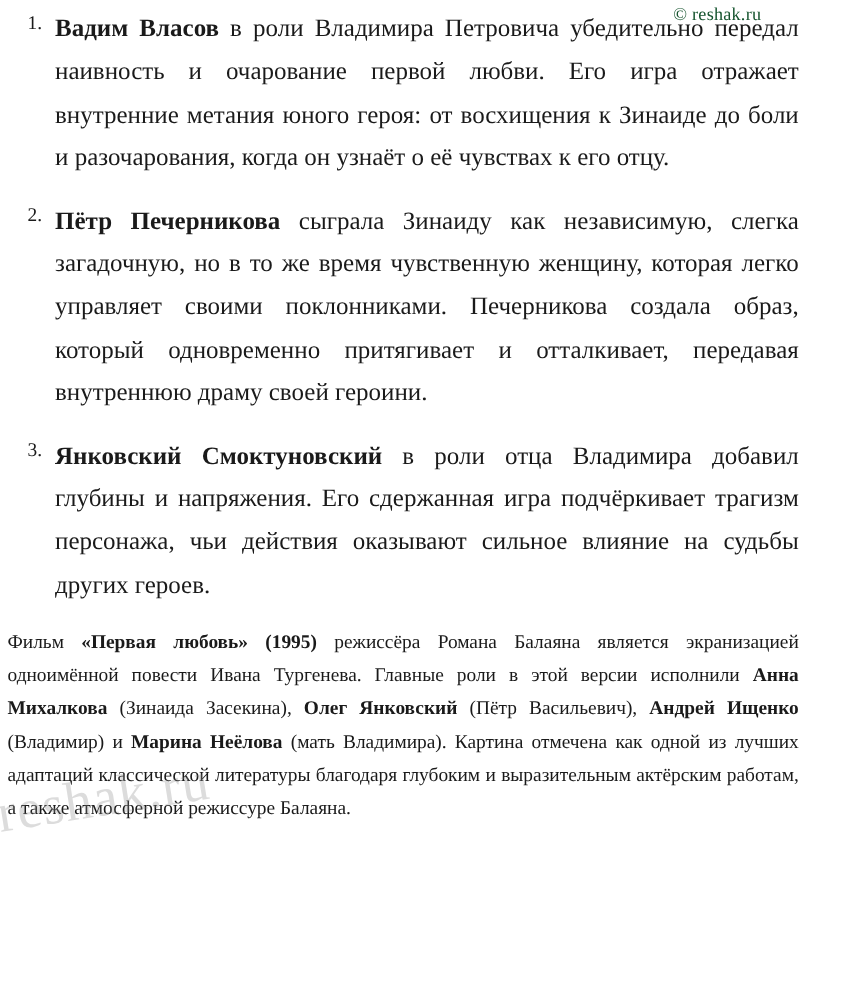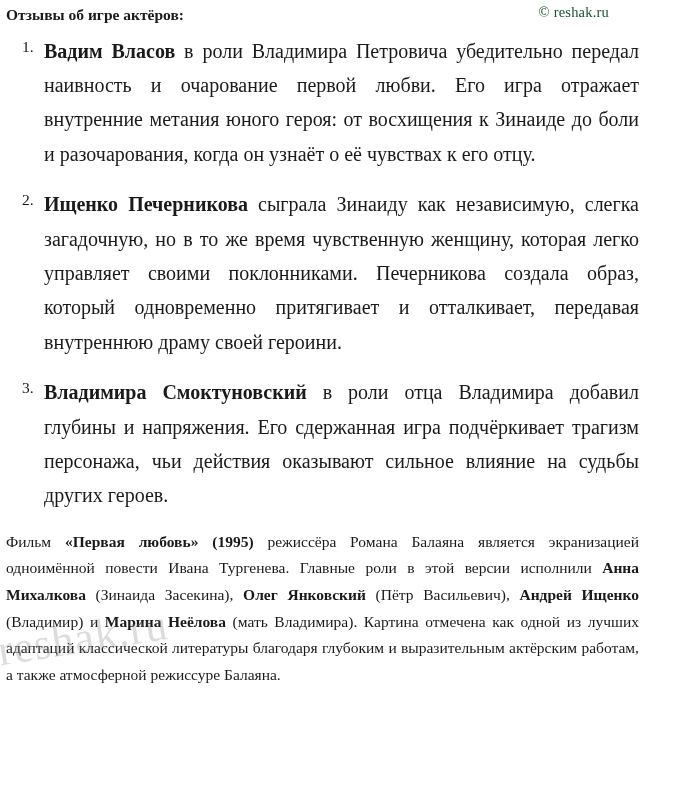--- a/index.html
+++ b/index.html
@@ -92,26 +92,25 @@
     font-weight: bold;
   }
 </style>
 </head>
 <body>
 
 <div class="page">
 
   <div class="watermark-top">© reshak.ru</div>
 
-  <h1 class="title">Отзывы об игре актёров:</h1>
 
   <ol class="actors">
     <li><b>Вадим Власов</b><span> в роли Владимира Петровича убедительно передал наивность и очарование первой любви. Его игра отражает внутренние метания юного героя: от восхищения к Зинаиде до боли и разочарования, когда он узнаёт о её чувствах к его отцу.</span></li>
-    <li><b>Ищенко Печерникова</b><span> сыграла Зинаиду как независимую, слегка загадочную, но в то же время чувственную женщину, которая легко управляет своими поклонниками. Печерникова создала образ, который одновременно притягивает и отталкивает, передавая внутреннюю драму своей героини.</span></li>
-    <li><b>Владимира Смоктуновский</b><span> в роли отца Владимира добавил глубины и напряжения. Его сдержанная игра подчёркивает трагизм персонажа, чьи действия оказывают сильное влияние на судьбы других героев.</span></li>
+    <li><b>Пётр Печерникова</b><span> сыграла Зинаиду как независимую, слегка загадочную, но в то же время чувственную женщину, которая легко управляет своими поклонниками. Печерникова создала образ, который одновременно притягивает и отталкивает, передавая внутреннюю драму своей героини.</span></li>
+    <li><b>Янковский Смоктуновский</b><span> в роли отца Владимира добавил глубины и напряжения. Его сдержанная игра подчёркивает трагизм персонажа, чьи действия оказывают сильное влияние на судьбы других героев.</span></li>
   </ol>
 
 
   <p class="para last"><span>Фильм </span><b>«Первая любовь» (1995)</b><span> режиссёра Романа Балаяна является экранизацией одноимённой повести Ивана Тургенева. Главные роли в этой версии исполнили </span><b>Анна Михалкова</b><span> (Зинаида Засекина), </span><b>Олег Янковский</b><span> (Пётр Васильевич), </span><b>Андрей Ищенко</b><span> (Владимир) и </span><b>Марина Неёлова</b><span> (мать Владимира). Картина отмечена как одной из лучших адаптаций классической литературы благодаря глубоким и выразительным актёрским работам, а также атмосферной режиссуре Балаяна.</span></p>
 
   <div class="watermark-big">reshak.ru</div>
 
 </div>
 
 </body></html>

